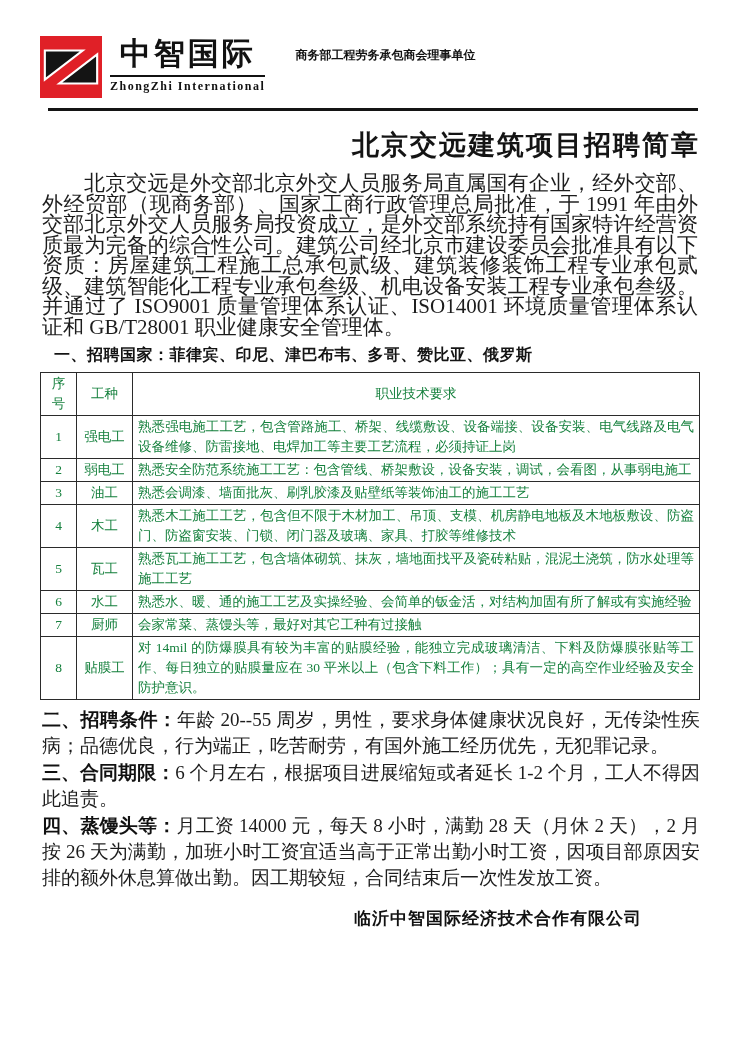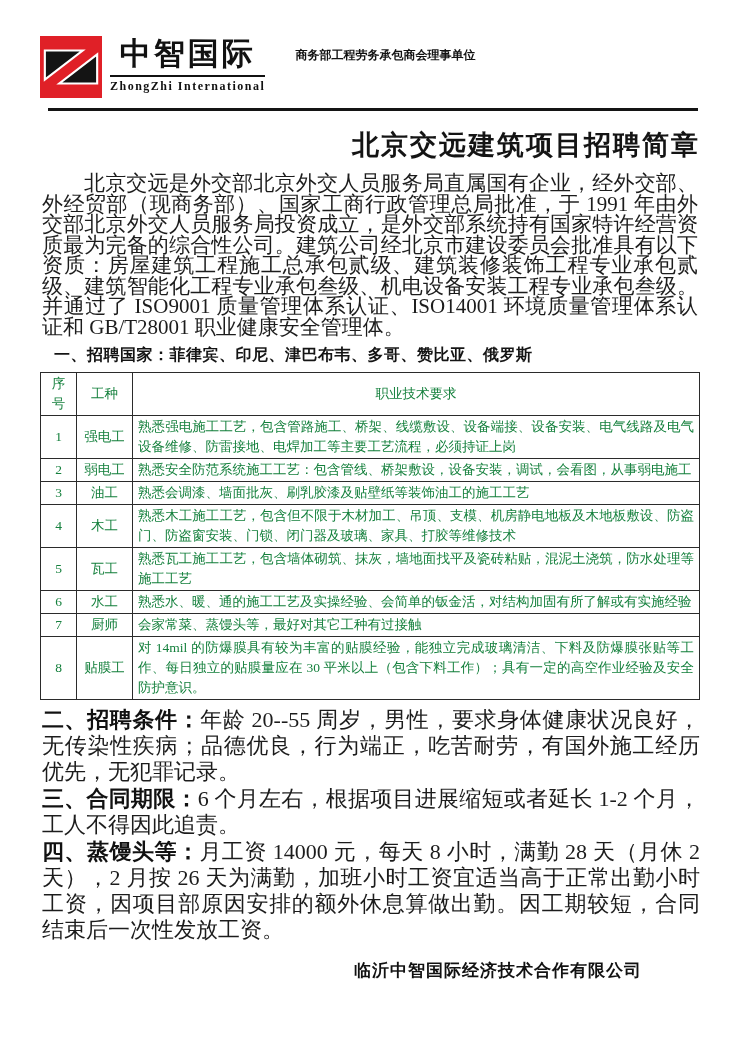--- a/index.html
+++ b/index.html
@@ -55,21 +55,21 @@
     border:1px solid #2b2b2b;padding:1px 5px;vertical-align:middle;
   }
   table.jobs th{font-weight:normal;text-align:center;}
   col.c-no{width:36px;}
   col.c-job{width:56px;}
   td.no,td.job{text-align:center;}
   td.req{text-align:justify;border-radius:18px;}
   
   .sections{margin-top:7px;}
   .secp{
-    font-size:22px;line-height:26px;text-align:justify;
+    font-size:19px;line-height:26px;text-align:justify;
     margin:0 0 1px 2px;color:#1c1c1c;
   }
   .secp b{color:#111;}
   
   .signature{
     margin-top:16px;padding-right:58px;text-align:right;
     font-size:17px;font-weight:bold;color:#111;letter-spacing:1px;
   }
 </style>
 </head>

